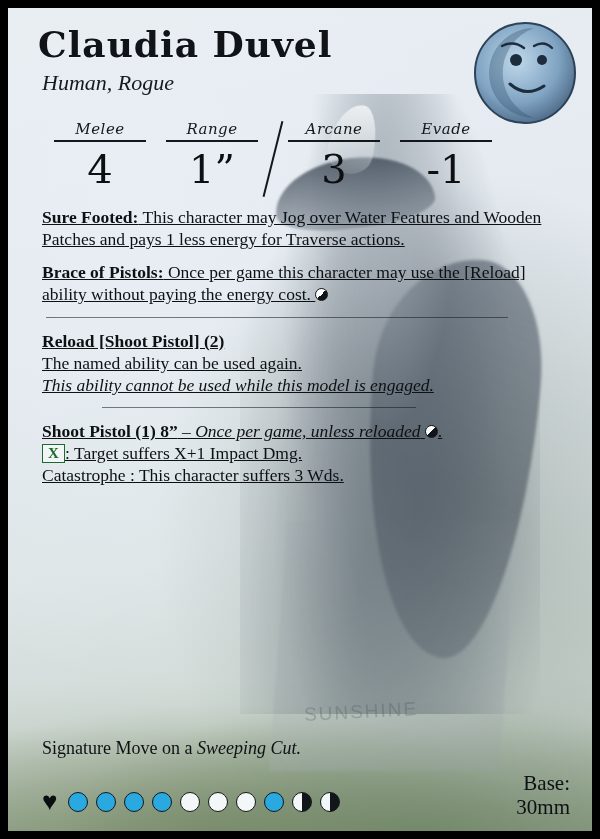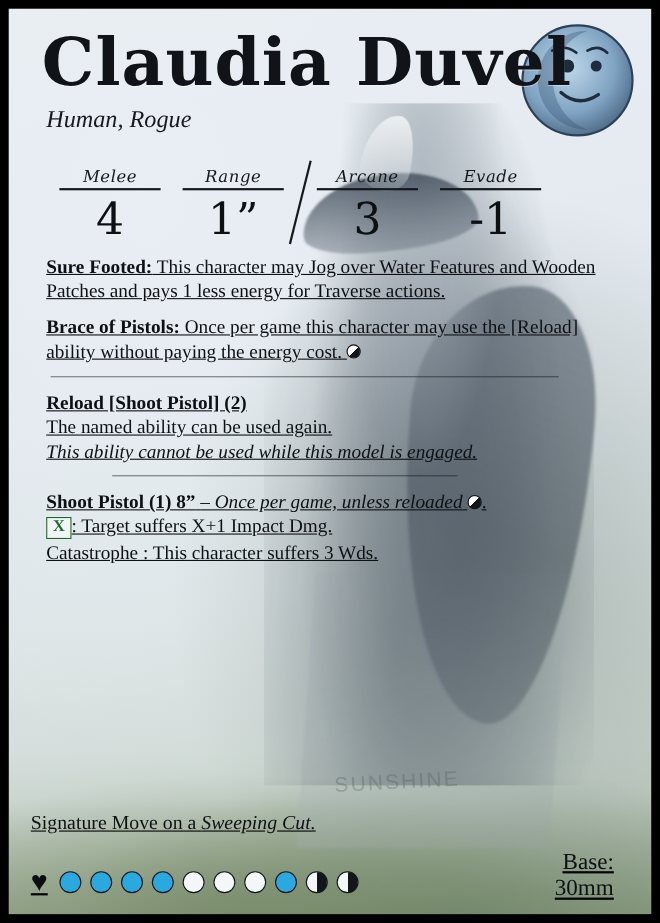--- a/index.html
+++ b/index.html
@@ -129,21 +129,21 @@
   }
 
   
   .header {
     position: relative;
     padding: 18px 0 0 30px;
     z-index: 3;
   }
   .char-name {
     font-family: "DejaVu Serif", serif;
-    font-size: 60px;
+    font-size: 36px;
     line-height: 1.05;
     letter-spacing: 1px;
     color: #101318;
     margin: 0;
     text-shadow: 0 1px 0 rgba(255,255,255,0.4);
   }
   .char-sub {
     font-family: "Liberation Serif", serif;
     font-style: italic;
     font-size: 22px;
@@ -151,21 +151,21 @@
     margin: 6px 14px 0 4px;
   }
 
   
   .stats {
     position: relative;
     z-index: 3;
     display: flex;
     margin: 18px 0 0 0;
     padding: 0 34px 0 36px;
-    align-items: flex-end;
+    align-items: center;
   }
   .stat {
     width: 112px;
     text-align: center;
     position: relative;
   }
   .stat-label {
     font-family: "DejaVu Serif", serif;
     font-size: 15px;
     font-style: italic;
@@ -234,24 +234,23 @@
     border: 1.5px solid #1d6b2c;
     background: rgba(255,255,255,0.55);
     line-height: 1.15;
     position: relative;
     top: -1px;
   }
 
   
   .footer {
     position: absolute;
-    left: 0; right: 16px; bottom: 0;
+    left: 0; right: 4px; bottom: 0;
     z-index: 3;
-    padding: 0 18px 12px 20px;
-    text-decoration: underline;
+    padding: 0 18px 12px 34px;
   }
   .signature {
     font-size: 18px;
     color: #0e1114;
     margin-bottom: 12px;
   }
   .footer-row {
     display: flex;
     align-items: flex-end;
     justify-content: space-between;

